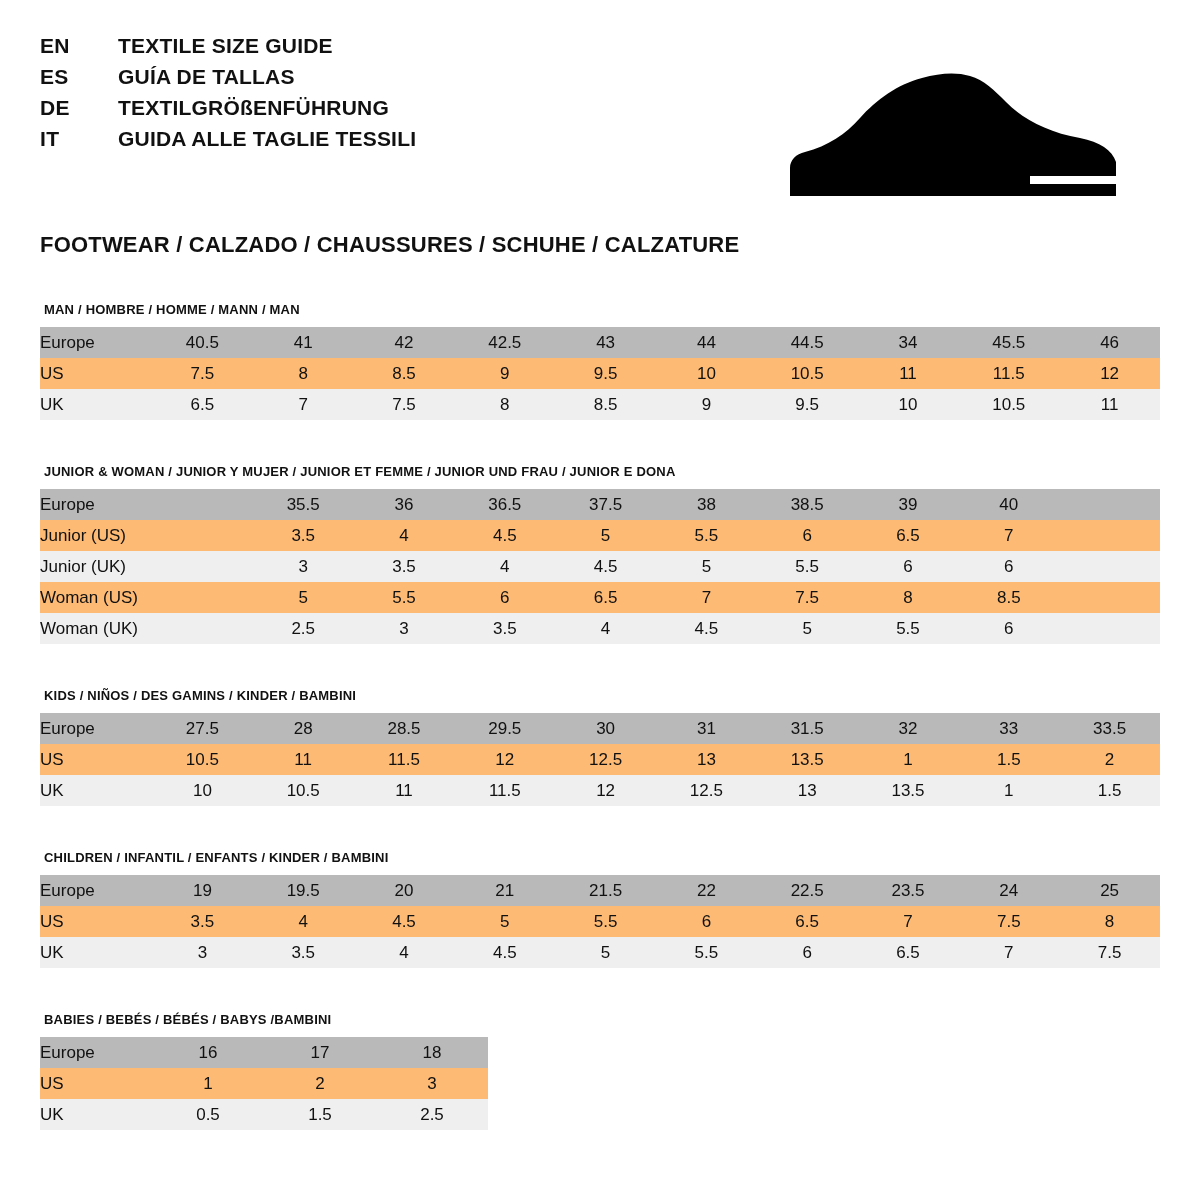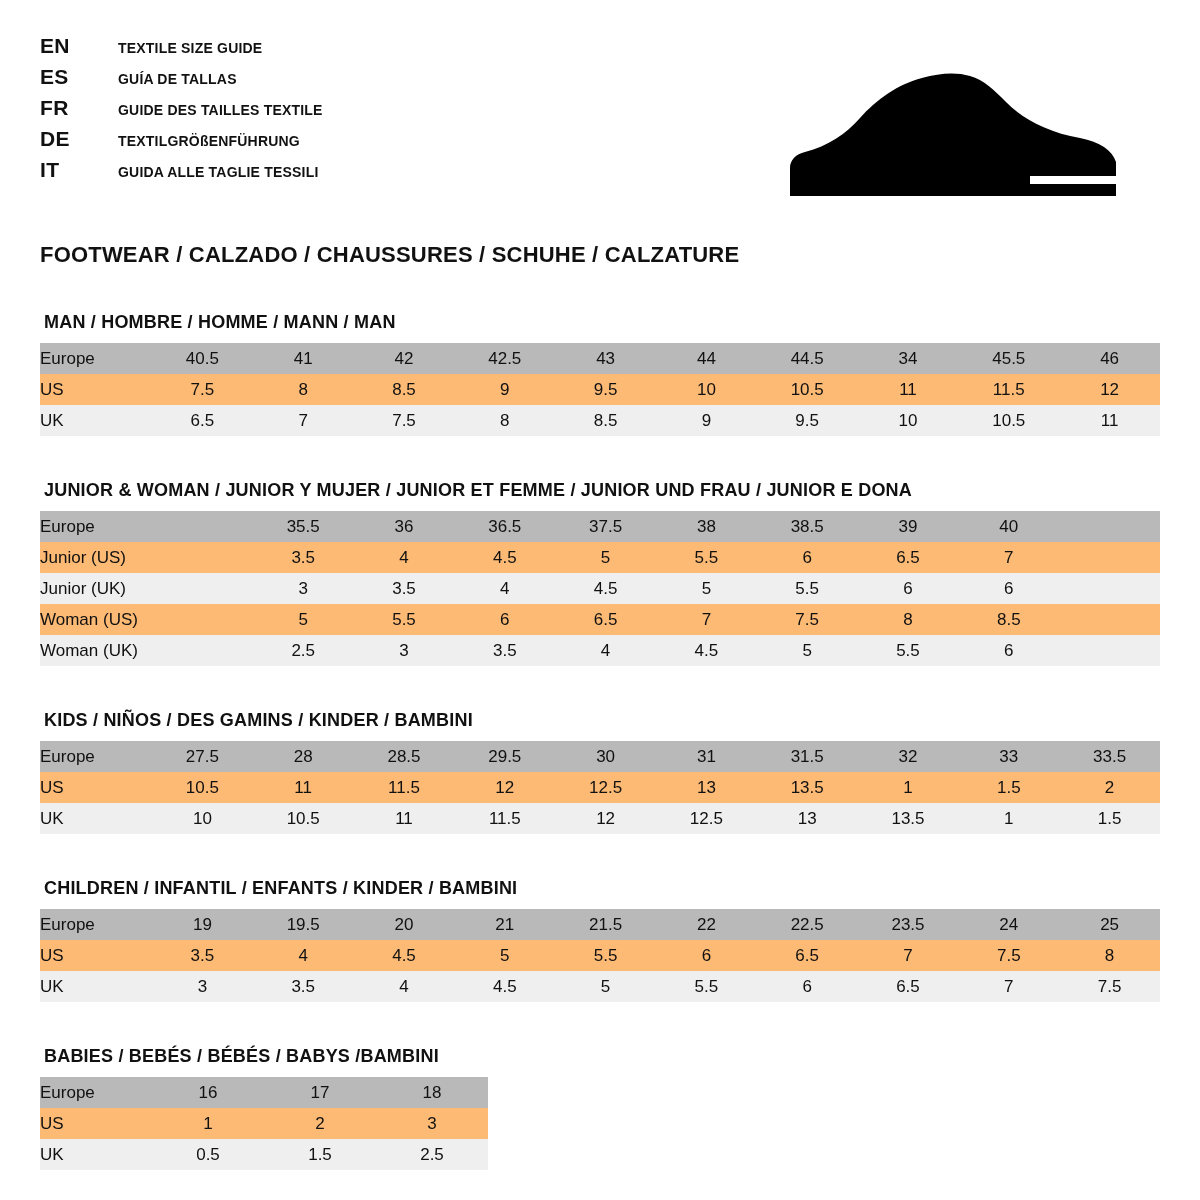--- a/index.html
+++ b/index.html
@@ -37,46 +37,46 @@
     align-items: baseline;
     margin-bottom: 7px;
   }
   .lang-code {
     width: 78px;
     font-size: 21px;
     font-weight: bold;
     letter-spacing: 0.3px;
   }
   .lang-text {
-    font-size: 14px;
+    font-size: 21px;
     font-weight: bold;
     letter-spacing: 0.2px;
   }
 
   .shoe-wrap {
     width: 360px;
     padding-top: 34px;
     padding-right: 30px;
     display: flex;
     justify-content: center;
   }
 
   .category-title {
     font-size: 22px;
     font-weight: bold;
-    margin-top: 34px;
+    margin-top: 24px;
     letter-spacing: 0.2px;
   }
 
   
   .section {
     margin-top: 44px;
   }
   .section-title {
-    font-size: 18px;
+    font-size: 13px;
     font-weight: bold;
     margin: 0 0 10px 4px;
     letter-spacing: 0.2px;
   }
   table.size-table {
     border-collapse: collapse;
     table-layout: fixed;
     font-size: 17px;
   }
   table.size-table.full {
@@ -120,24 +120,20 @@
 
   <div class="header">
     <div class="lang-list">
         <div class="lang-row">
           <span class="lang-code">EN</span>
           <span class="lang-text">TEXTILE SIZE GUIDE</span>
         </div>
         <div class="lang-row">
           <span class="lang-code">ES</span>
           <span class="lang-text">GUÍA DE TALLAS</span>
-        </div>
-        <div class="lang-row">
-          <span class="lang-code">FR</span>
-          <span class="lang-text">GUIDE DES TAILLES TEXTILE</span>
         </div>
         <div class="lang-row">
           <span class="lang-code">DE</span>
           <span class="lang-text">TEXTILGRÖßENFÜHRUNG</span>
         </div>
         <div class="lang-row">
           <span class="lang-code">IT</span>
           <span class="lang-text">GUIDA ALLE TAGLIE TESSILI</span>
         </div>
       </div>

